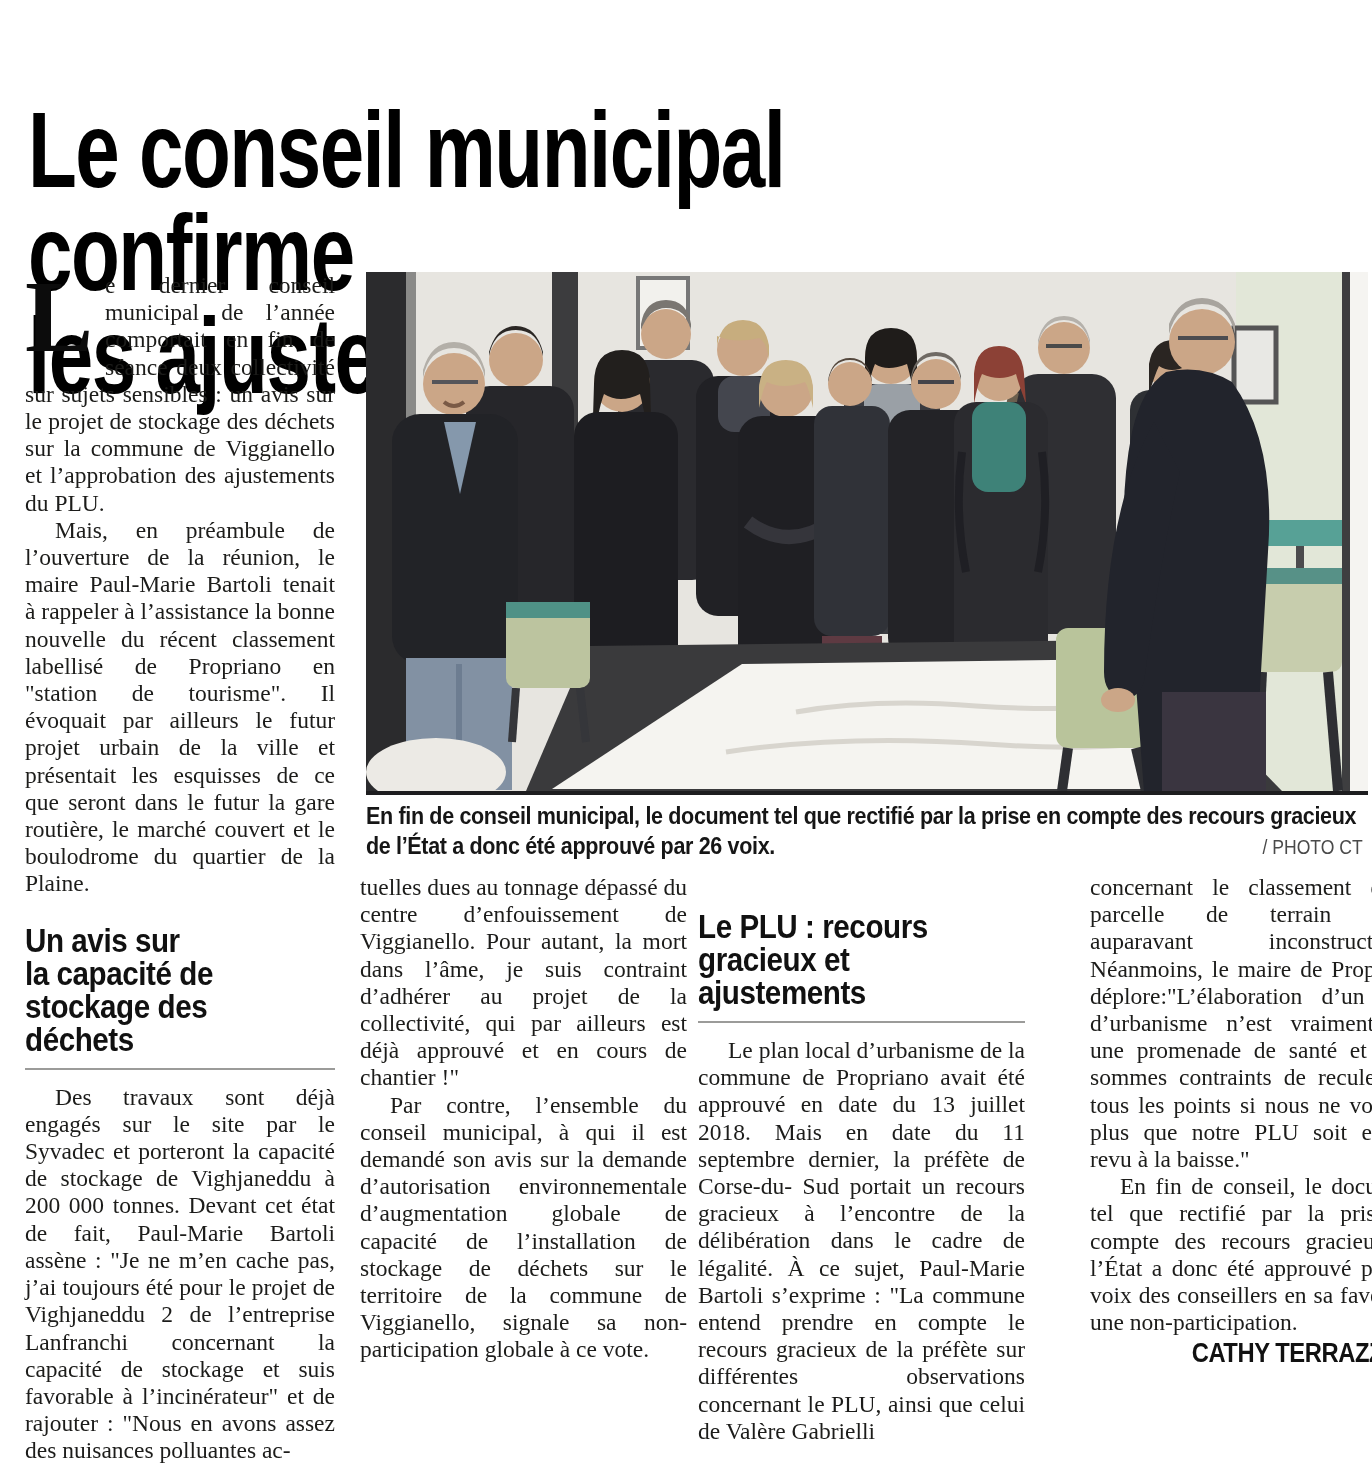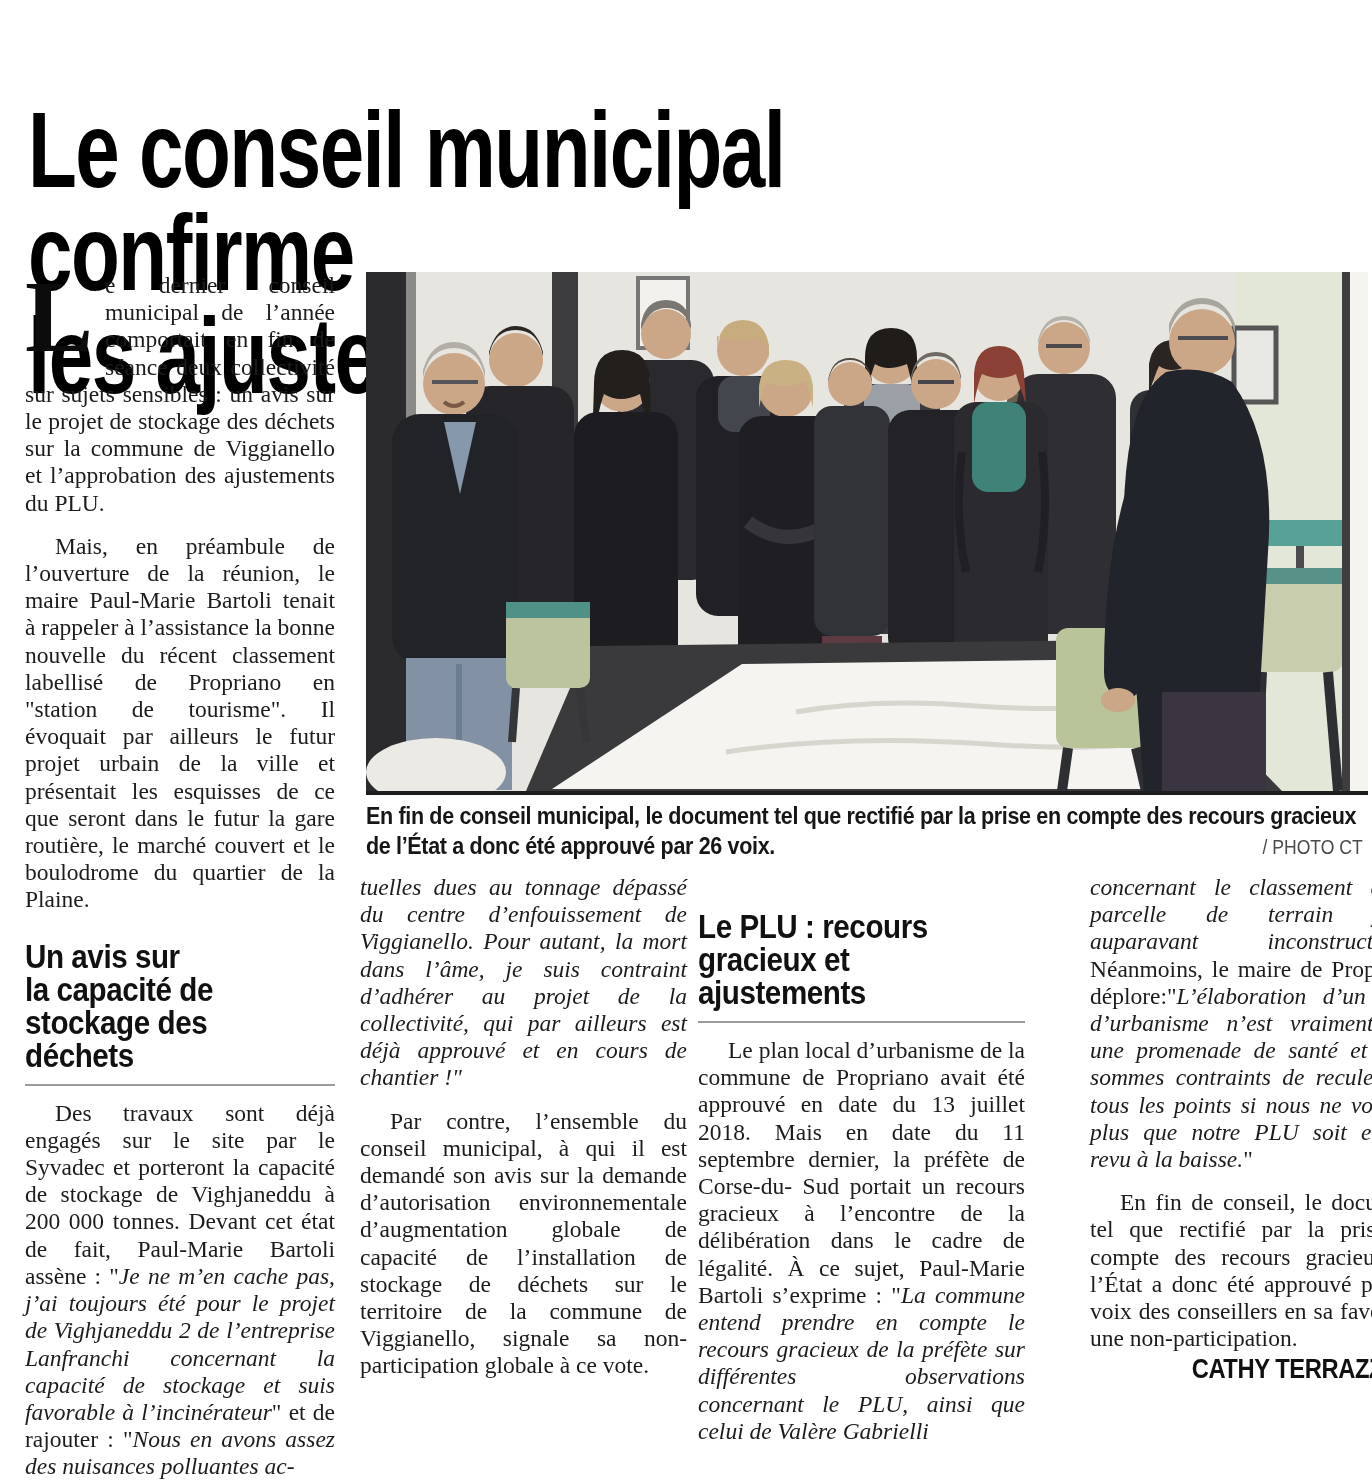--- a/index.html
+++ b/index.html
@@ -18,22 +18,22 @@
   .col{
     position:absolute;top:272px;
     font-size:23.5px;line-height:27.2px;text-align:justify;
   }
   #col1{left:25px;width:310px;}
   #col2{left:360px;top:874px;width:327px;}
   #col3{left:698px;top:910px;width:327px;}
   #col4{left:1090px;top:874px;width:334px;}
   .para{margin:0;}
   .para.indent{text-indent:30px;margin-top:13px;}
-  .para + .para{margin-top:16px;}
-  .it{font-style:italic;}
+  .para + .para{margin-top:0px;}
+  .it{}
   .dropcap{
     float:left;font-family:"Liberation Serif", serif;font-weight:bold;
     font-size:102px;line-height:80px;color:#0c0c0c;margin:5px 12px 0 0;
   }
   .subhead{
     font-family:"Liberation Sans", sans-serif;font-weight:bold;color:#111;
     font-size:34px;line-height:33px;letter-spacing:-0.5px;text-align:left;
     white-space:pre-line;transform:scaleX(0.87);transform-origin:left top;
     margin:26px 0 0 0;
   }

